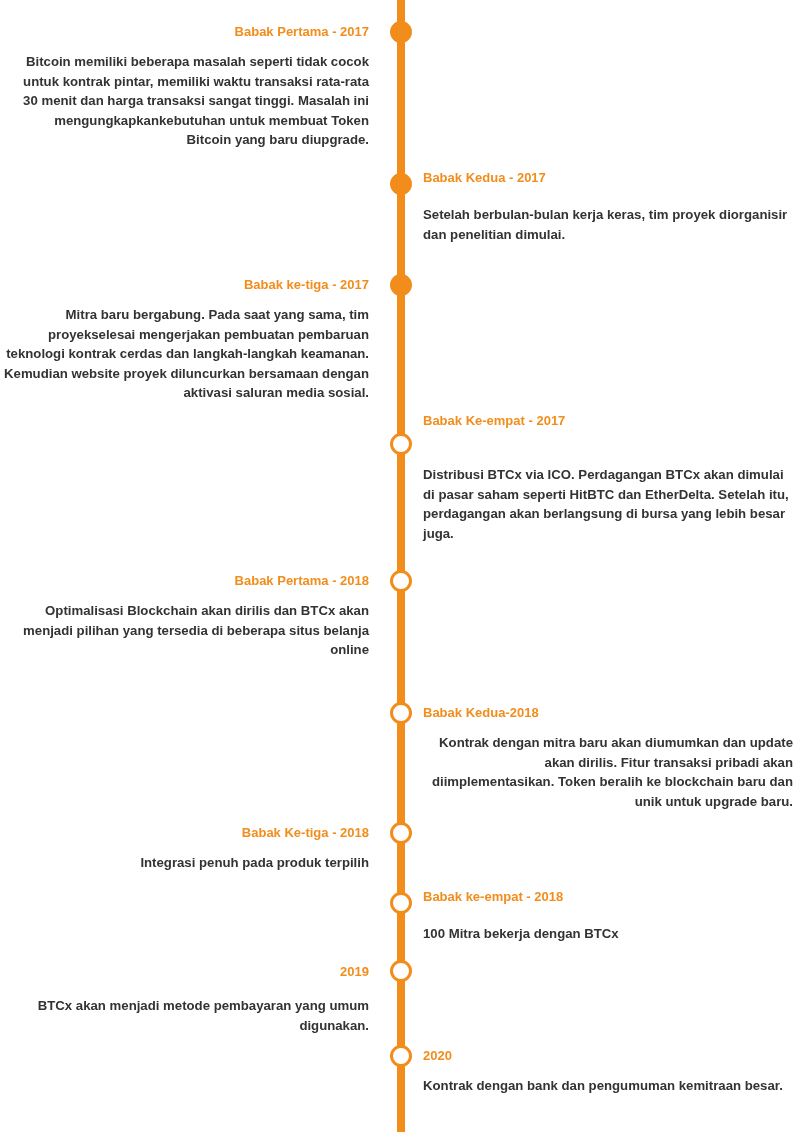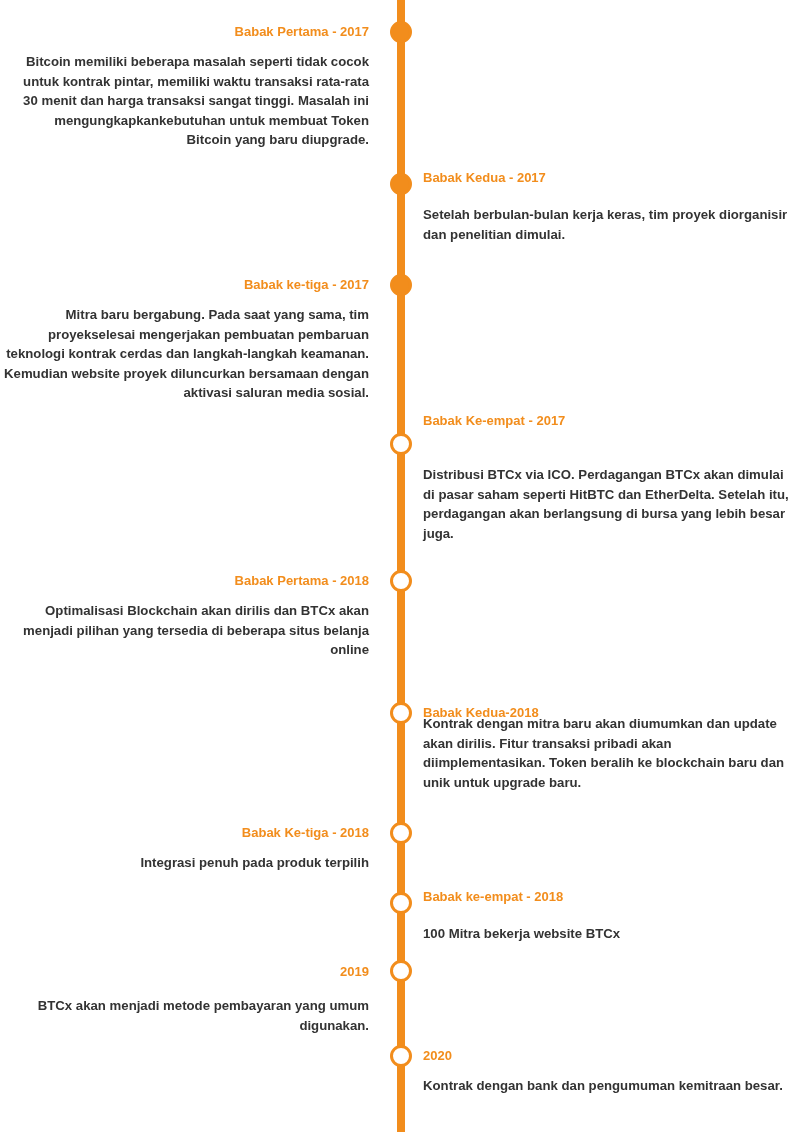--- a/index.html
+++ b/index.html
@@ -128,34 +128,34 @@
       </div>
       <div class="entry left" style="top: 573px;">
         <div class="entry-title">Babak Pertama - 2018</div>
       </div>
       <div class="entry left" style="top: 601px;">
         <div class="entry-body" style="margin-top: 0px;">Optimalisasi Blockchain akan dirilis dan BTCx akan menjadi pilihan yang tersedia di beberapa situs belanja online</div>
       </div>
       <div class="entry right" style="top: 705px;">
         <div class="entry-title">Babak Kedua-2018</div>
       </div>
-      <div class="entry right" style="top: 714px;">
+      <div class="entry right" style="top: 733px; text-align: right;">
         <div class="entry-body" style="margin-top: 0px;">Kontrak dengan mitra baru akan diumumkan dan update akan dirilis. Fitur transaksi pribadi akan diimplementasikan. Token beralih ke blockchain baru dan unik untuk upgrade baru.</div>
       </div>
       <div class="entry left" style="top: 825px;">
         <div class="entry-title">Babak Ke-tiga - 2018</div>
       </div>
       <div class="entry left" style="top: 853px; text-align: right;">
         <div class="entry-body" style="margin-top: 0px;">Integrasi penuh pada produk terpilih</div>
       </div>
       <div class="entry right" style="top: 889px; text-align: right;">
         <div class="entry-title">Babak ke-empat - 2018</div>
       </div>
       <div class="entry right" style="top: 924px;">
-        <div class="entry-body" style="margin-top: 0px;">100 Mitra bekerja website BTCx</div>
+        <div class="entry-body" style="margin-top: 0px;">100 Mitra bekerja dengan BTCx</div>
       </div>
       <div class="entry left" style="top: 964px;">
         <div class="entry-title">2019</div>
       </div>
       <div class="entry left" style="top: 992px;">
         <div class="entry-body" style="margin-top: 4px; padding-left: 15px;">BTCx akan menjadi metode pembayaran yang umum digunakan.</div>
       </div>
       <div class="entry right" style="top: 1048px;">
         <div class="entry-title">2020</div>
       </div>

